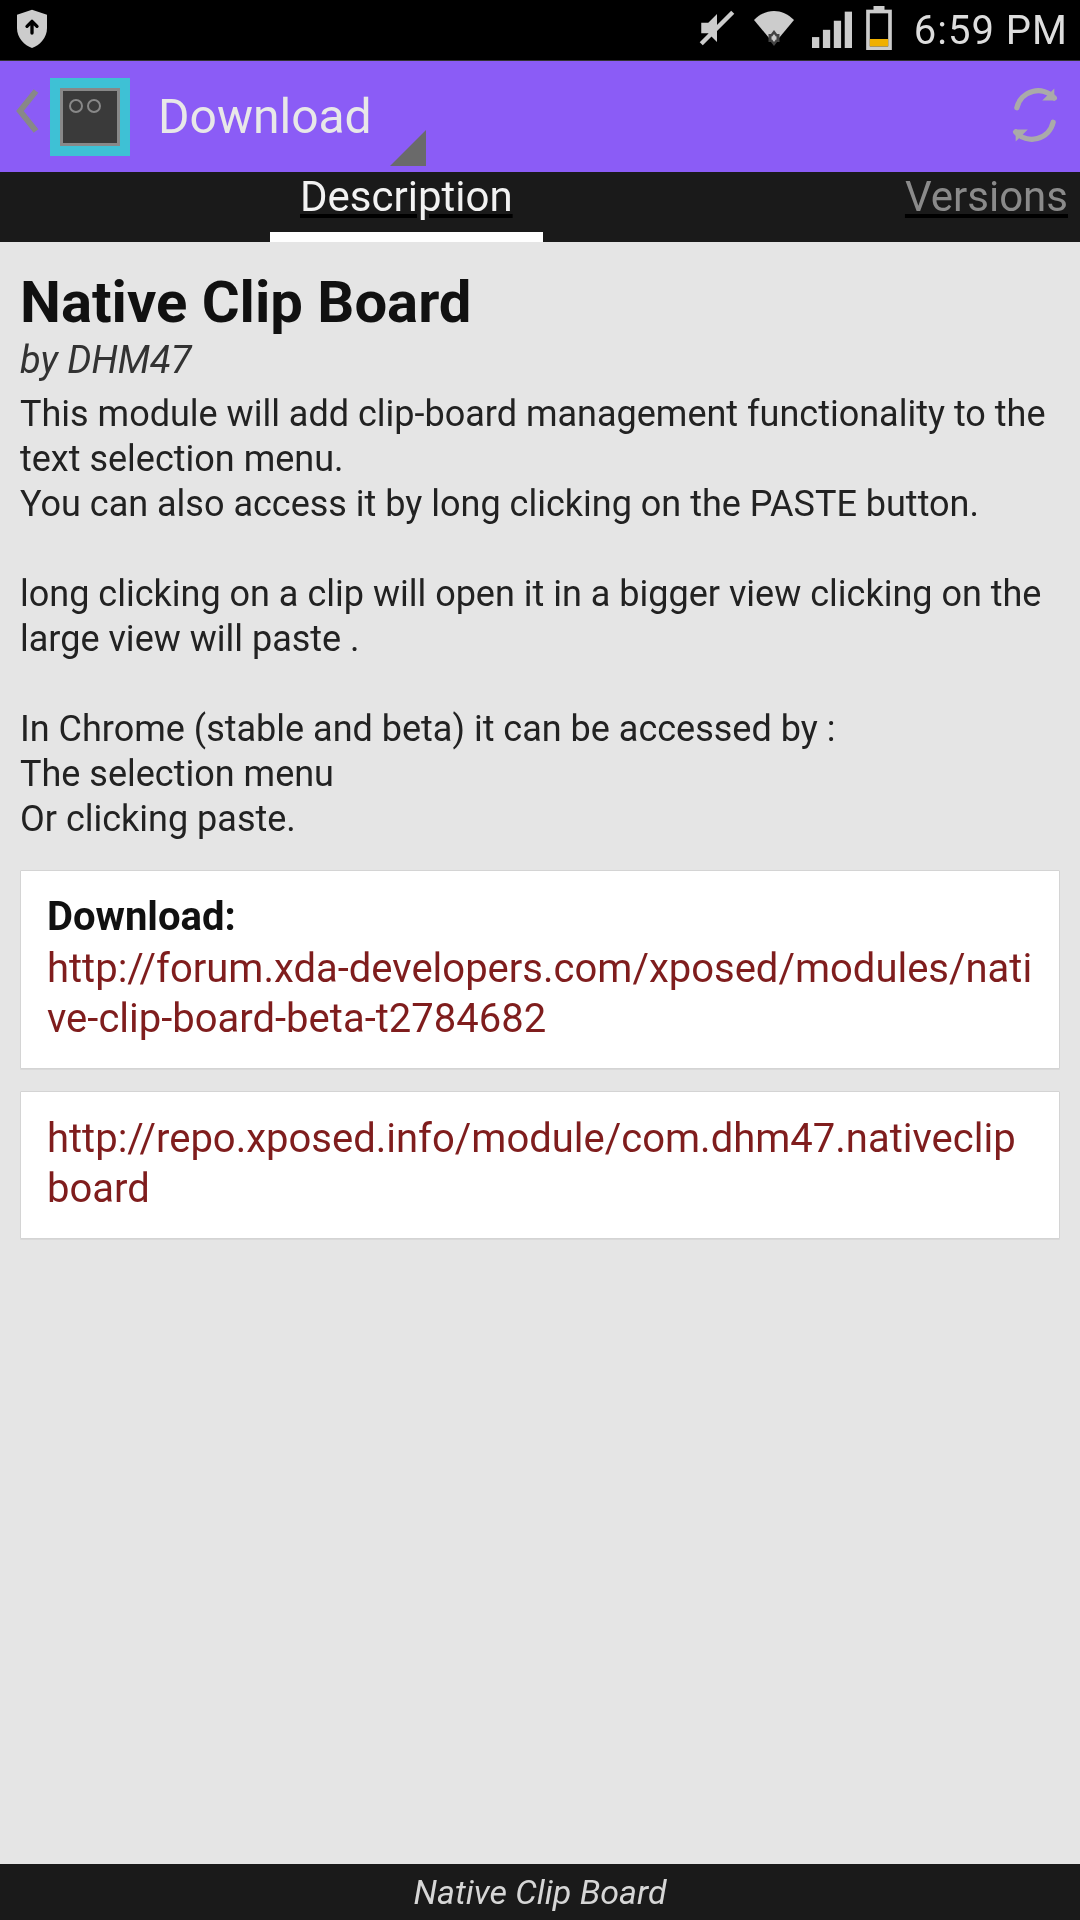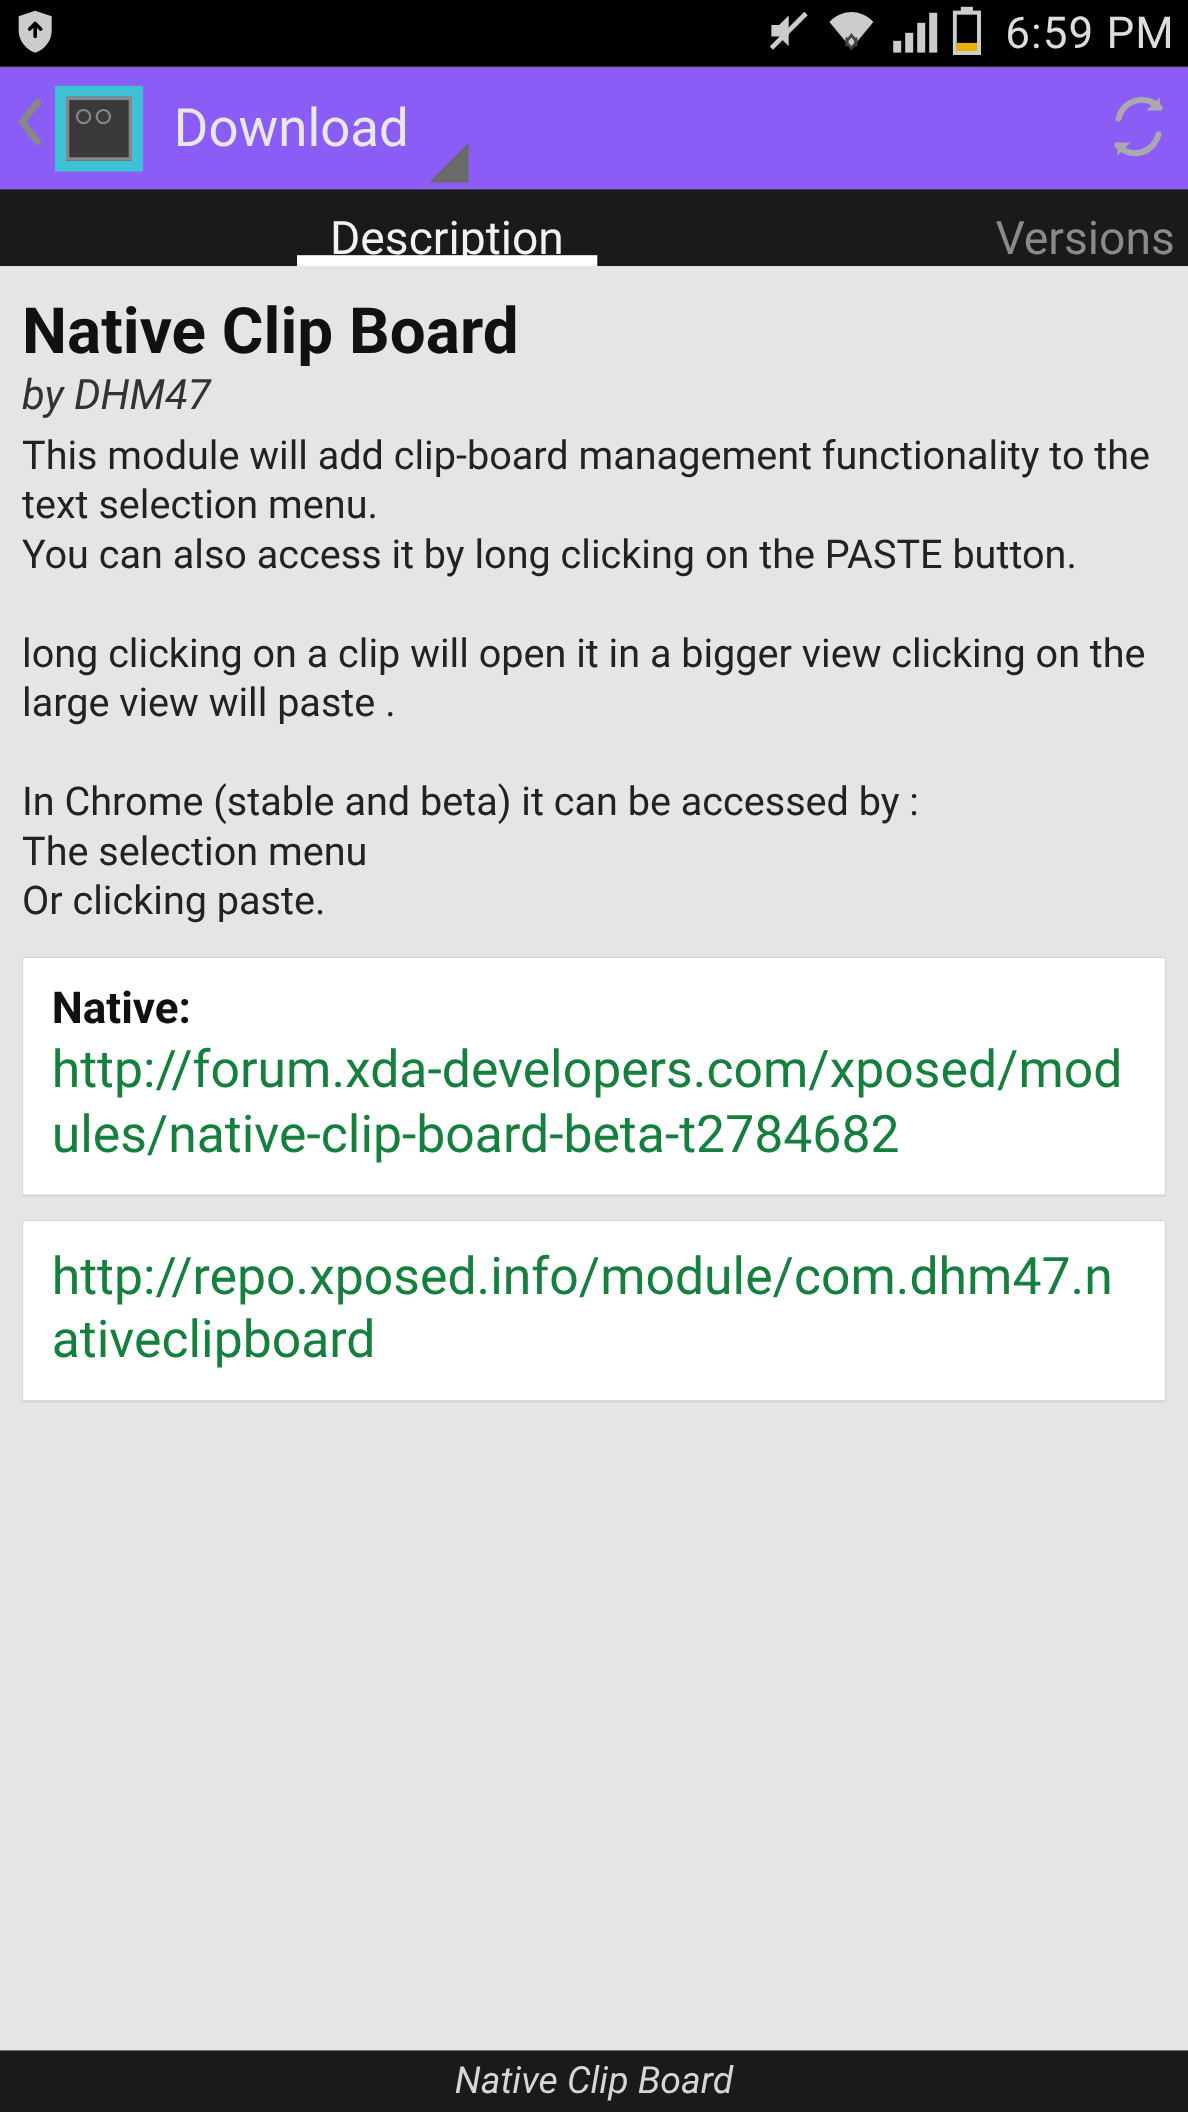--- a/index.html
+++ b/index.html
@@ -20,36 +20,36 @@
   .app-icon-inner::before { content: ""; position: absolute; top: 8px; left: 6px; width: 10px; height: 10px; border-radius: 50%; border: 2.5px solid #888; background: transparent; }
   .app-icon-inner::after { content: ""; position: absolute; top: 8px; left: 24px; width: 10px; height: 10px; border-radius: 50%; border: 2.5px solid #888; background: transparent; }
   .action-title { color: #e8e8e8; font-size: 48px; font-weight: 400; }
   .spinner-hint { width: 0; height: 0; border-style: solid; border-width: 0 0 36px 36px; border-color: transparent transparent #6a6a6a transparent; margin-left: 18px; align-self: flex-end; margin-bottom: 6px; }
   .refresh-btn { margin-left: auto; color: #aaa; }
   .refresh-btn svg { width: 58px; height: 58px; }
 
   
   .tabs { background: #1a1a1a; height: 70px; display: flex; align-items: stretch; }
   .tab-spacer-left { flex: 0 0 260px; }
-  .tab { flex: 0 0 auto; display: flex; align-items: flex-end; justify-content: center; padding: 0 40px; position: relative; }
+  .tab { flex: 0 0 auto; display: flex; align-items: flex-start; justify-content: center; padding: 0 40px; position: relative; text-decoration: underline; }
   .tab-label { font-size: 42px; }
   .tab.active .tab-label { color: #f2f2f2; }
   .tab.inactive .tab-label { color: #8a8a8a; }
   .tab.active::after { content: ""; position: absolute; left: 10px; right: 10px; bottom: 0; height: 10px; background: #fff; }
   .tab-right { margin-left: auto; padding-right: 12px; }
 
   
   .content { flex: 1; background: #e5e5e5; padding: 20px 20px 0 20px; overflow: hidden; }
   .module-title { font-size: 58px; font-weight: 700; color: #111; margin-top: 6px; }
   .module-author { font-size: 38px; font-style: italic; color: #333; margin-top: 2px; margin-bottom: 10px; }
   .module-desc { font-size: 36px; color: #222; line-height: 1.25; white-space: pre-wrap; margin-bottom: 28px; }
 
   .card { background: #fff; border: 1px solid #d4d4d4; border-radius: 1px; padding: 22px 26px 24px; margin-bottom: 22px; box-shadow: 0 1px 0 rgba(0,0,0,.05); }
   .card-label { font-size: 40px; font-weight: 700; color: #111; margin-bottom: 4px; }
-  .card-link { font-size: 47px; color: #15803d; word-break: break-all; line-height: 1.25; }
+  .card-link { font-size: 40px; color: #7f1d1d; word-break: break-all; line-height: 1.25; }
 
   
   .footer { background: #1a1a1a; height: 56px; display: flex; align-items: center; justify-content: center; }
   .footer-text { color: #d6d6d6; font-size: 34px; font-style: italic; }
 </style>
 </head>
 <body>
 
 <div class="status-bar">
   <div class="status-left">
@@ -131,21 +131,21 @@
   <div class="module-desc">This module will add clip-board management functionality to the text selection menu.
 You can also access it by long clicking on the PASTE button.
 
 long clicking on a clip will open it in a bigger view clicking on the large view will paste .
 
 In Chrome (stable and beta) it can be accessed by :
 The selection menu
 Or clicking paste.</div>
 
   <div class="card">
-    <div class="card-label">Native:</div>
+    <div class="card-label">Download:</div>
     <div class="card-link">http://forum.xda-developers.com/xposed/modules/native-clip-board-beta-t2784682</div>
   </div>
 
   <div class="card">
     <div class="card-link">http://repo.xposed.info/module/com.dhm47.nativeclipboard</div>
   </div>
 </div>
 
 <div class="footer">
   <span class="footer-text">Native Clip Board</span>

